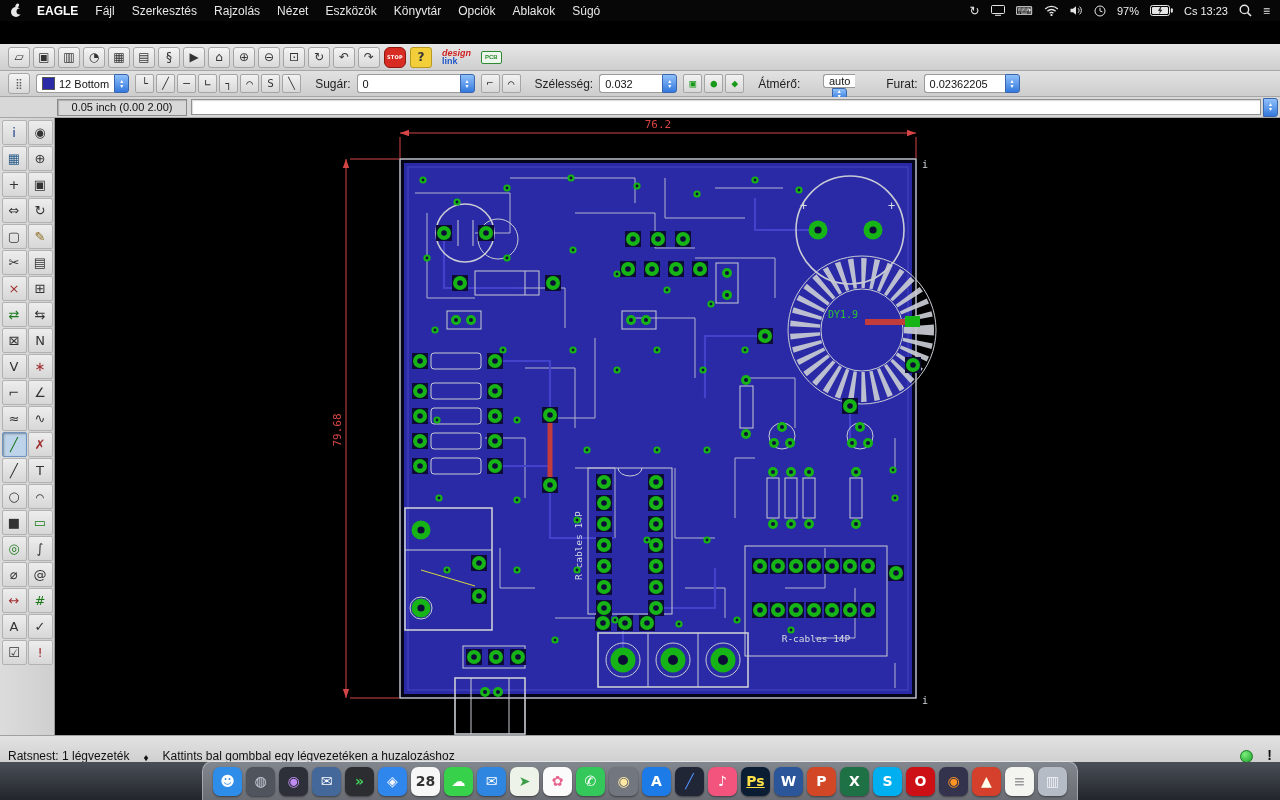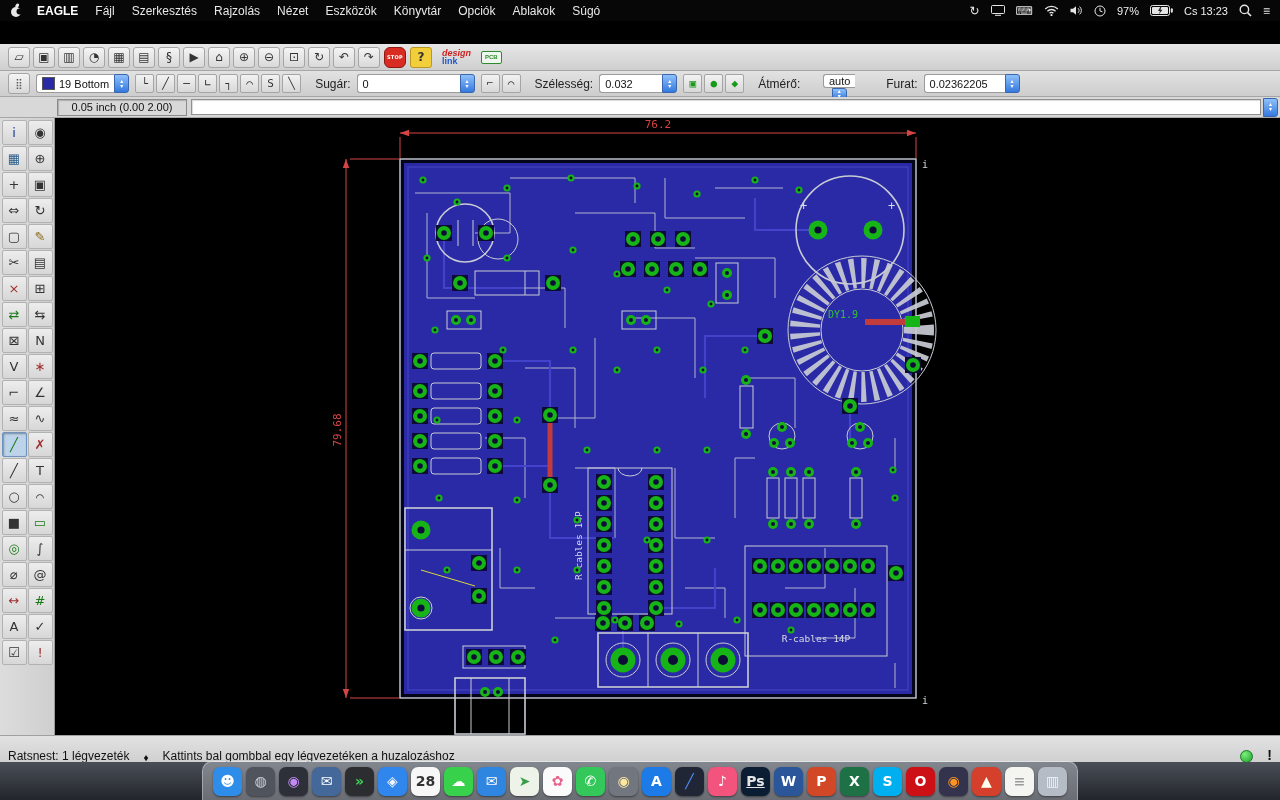--- a/index.html
+++ b/index.html
@@ -272,21 +272,21 @@
       <span>PCB</span>
       <span title="QUOTE"></span>
     </div>
   </div>
 
   <div id="toolbar2">
     <button class="tbtn grid">⣿</button>
     <div class="combo">
       <span class="cfield">
           <span class="swatch"></span>
-          <span>19 Bottom</span>
+          <span>12 Bottom</span>
         </span>
       <span class="stepper">
           <i>▴</i>
           <i>▾</i>
         </span>
     </div>
     <div id="bends">
 
     <button class="bbtn">
           <span>└</span>
@@ -869,21 +869,21 @@
       <button class="dicon" style="background: rgb(29, 123, 232);">
         <span class="dg" style="color: rgb(255, 255, 255);">A</span>
       </button>
       <button class="dicon" style="background: rgb(32, 38, 53);">
         <span class="dg" style="color: rgb(79, 142, 248);">╱</span>
       </button>
       <button class="dicon" style="background: rgb(242, 84, 126);">
         <span class="dg" style="color: rgb(255, 255, 255);">♪</span>
       </button>
       <button class="dicon" style="background: rgb(11, 29, 51);">
-        <span class="dg" style="color: #e5e5e5; text-decoration: underline;">Ps</span>
+        <span class="dg" style="color: #fde047; text-decoration: underline;">Ps</span>
       </button>
       <button class="dicon" style="background: rgb(43, 87, 154);">
         <span class="dg" style="color: rgb(255, 255, 255);">W</span>
       </button>
       <button class="dicon" style="background: rgb(210, 71, 38);">
         <span class="dg" style="color: rgb(255, 255, 255);">P</span>
       </button>
       <button class="dicon" style="background: rgb(30, 113, 69);">
         <span class="dg" style="color: rgb(255, 255, 255);">X</span>
       </button>

